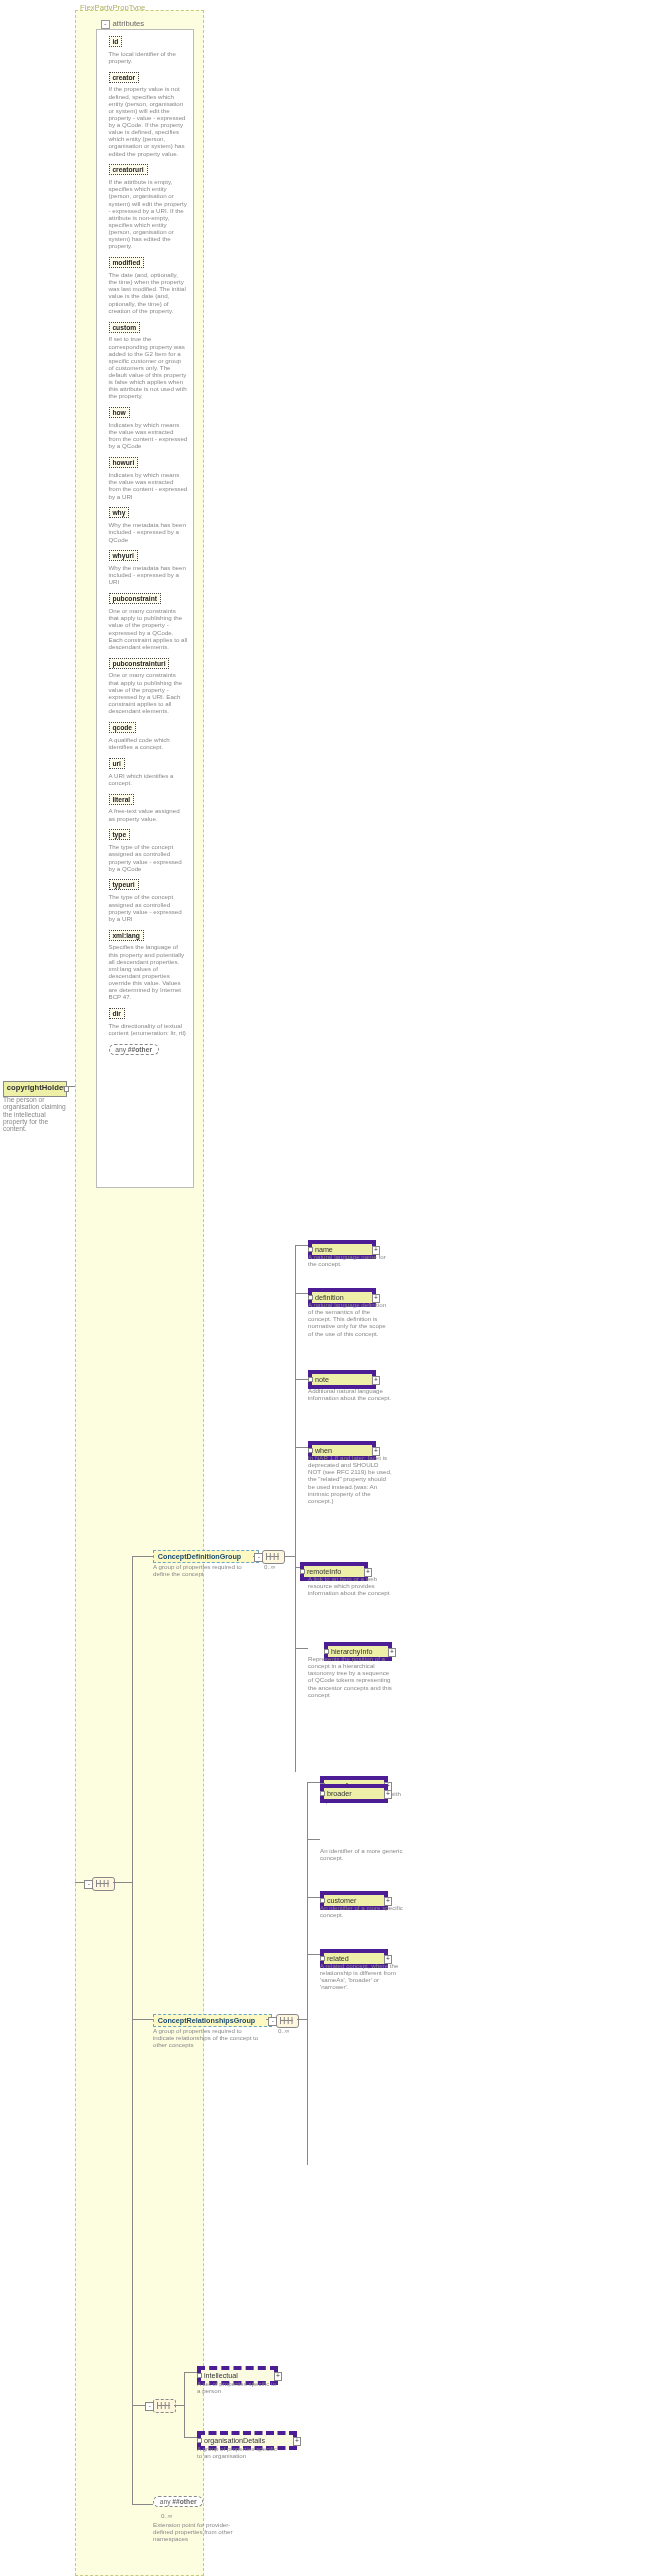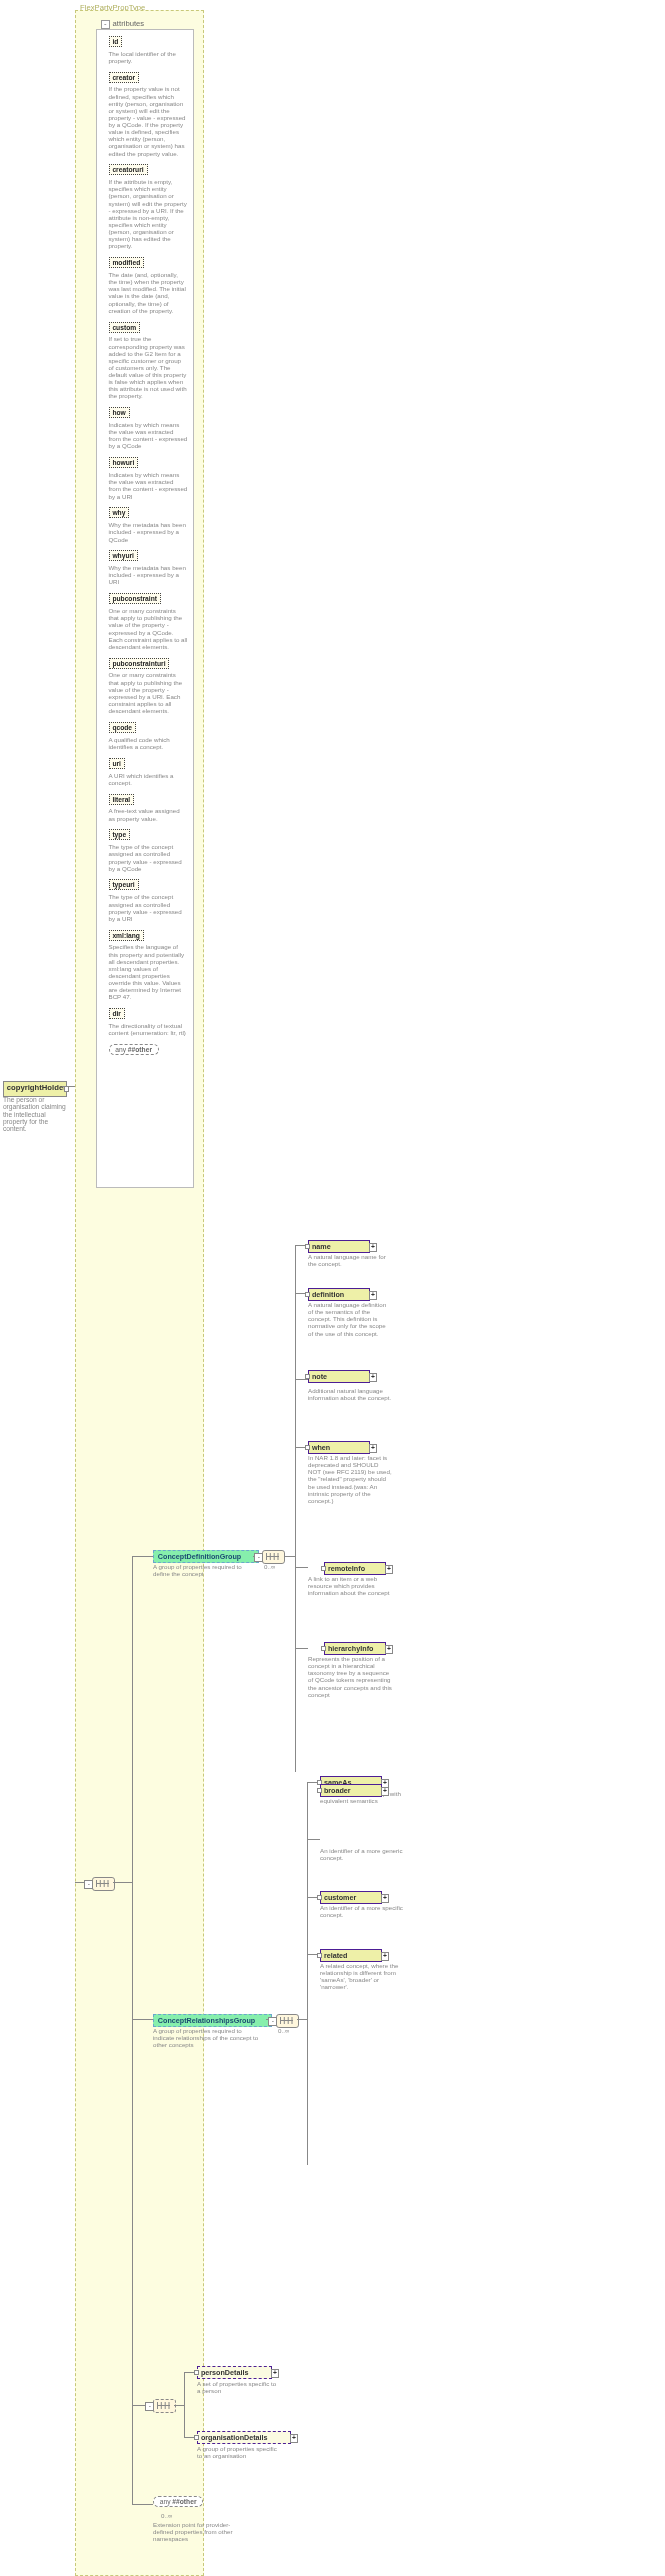--- a/index.html
+++ b/index.html
@@ -20,26 +20,26 @@
   .attrname{display:inline-block;border:1px dotted #444;padding:1px 2.9px;background:#fffdee;font-size:6.7px;font-weight:bold;color:#222}
   .attrdesc{font-size:6.2px;color:#888;margin-top:2.9px;line-height:1.15}
   .anyother{display:inline-block;border:1px dashed #888;border-radius:5.7px;padding:1px 5.7px;font-size:6.7px;color:#666;background:#fff}
   
   .seq{position:absolute;width:21px;height:11.5px;border:1px solid #888;border-radius:2.9px;background:#fff7dd}
   .seq::before{content:"";position:absolute;left:2.9px;top:4.8px;width:13.4px;height:1px;background:#888}
   .seq::after{content:"";position:absolute;left:2.9px;top:1.9px;width:1px;height:6.7px;background:#888;box-shadow:3.8px 0 #888,7.7px 0 #888,11.5px 0 #888}
   .seq .minus{position:absolute;left:-8.6px;top:1.9px;width:6.7px;height:6.7px;border:1px solid #888;background:#fff;text-align:center;line-height:5.7px;font-size:6.7px}
   .occur{position:absolute;font-size:6.2px;color:#888}
   
-  .groupbox{position:absolute;border:1px solid #6aa6cc;background:#86efac;padding:1px 3.8px;font-size:7.2px;font-weight:bold;color:#1c4c72}
+  .groupbox{position:absolute;border:1px solid #6aa6cc;background:#fef9c3;padding:1px 3.8px;font-size:7.2px;font-weight:bold;color:#1c4c72}
   .groupbox.dashed{border-style:dashed}
   .groupbox .pin{position:absolute;right:-3.8px;top:2.9px;width:3.8px;height:3.8px;border:1px solid #6aa6cc;background:#fff}
   .groupdesc{position:absolute;font-size:6.2px;color:#888;line-height:1.15}
   
-  .leaf{position:absolute;width:54px;border:1px solid #4c1d95;background:#eef0a8;padding:1px 2.9px;font-size:7.2px;font-weight:bold;color:#333}
+  .leaf{position:absolute;width:54px;border:4px solid #4c1d95;background:#eef0a8;padding:1px 2.9px;font-size:7.2px;font-weight:normal;color:#333}
   .leaf .plus{position:absolute;right:-8.6px;top:1.9px;width:6.7px;height:6.7px;border:1px solid #888;background:#fff;text-align:center;line-height:5.7px;font-size:6.7px}
   .leaf .lpin{position:absolute;left:-3.8px;top:2.9px;width:2.9px;height:2.9px;border:1px solid #888;background:#fff}
   .leafdesc{position:absolute;font-size:6.2px;color:#888;line-height:1.15;width:84px}
   .leaf.dashed{border-style:dashed;background:#fbfbe2}
   
   .hline{position:absolute;height:1px;background:#888}
   .vline{position:absolute;width:1px;background:#888}
 </style>
 </head>
 <body>
@@ -103,21 +103,21 @@
 
 <div class="hline" style="left:295px;top:1379px;width:13.4px"></div>
 <div class="leaf" style="left:308px;top:1370px"><span class="lpin"></span><span>note</span><span class="plus">+</span></div>
 <div class="leafdesc" style="left:308px;top:1387px">Additional natural language information about the concept.</div>
 
 <div class="hline" style="left:295px;top:1447px;width:13.4px"></div>
 <div class="leaf" style="left:308px;top:1441px"><span class="lpin"></span><span>when</span><span class="plus">+</span></div>
 <div class="leafdesc" style="left:308px;top:1454px">In NAR 1.8 and later: facet is deprecated and SHOULD NOT (see RFC 2119) be used, the "related" property should be used instead.(was: An intrinsic property of the concept.)</div>
 
 <div class="hline" style="left:295px;top:1567px;width:13.4px"></div>
-<div class="leaf" style="left:324px;top:1562px"><span class="lpin"></span><span>remoteInfo</span><span class="plus">+</span></div>
+<div class="leaf" style="left:300px;top:1562px"><span class="lpin"></span><span>remoteInfo</span><span class="plus">+</span></div>
 <div class="leafdesc" style="left:308px;top:1575px">A link to an item or a web resource which provides information about the concept</div>
 
 <div class="hline" style="left:295px;top:1648px;width:13.4px"></div>
 <div class="leaf" style="left:324px;top:1642px"><span class="lpin"></span><span>hierarchyInfo</span><span class="plus">+</span></div>
 <div class="leafdesc" style="left:308px;top:1655px">Represents the position of a concept in a hierarchical taxonomy tree by a sequence of QCode tokens representing the ancestor concepts and this concept</div>
 
 <div class="hline" style="left:132px;top:2019px;width:21px"></div>
 <div class="groupbox dashed" style="left:153px;top:2014px;width:109px"><span>ConceptRelationshipsGroup</span><div class="pin"></div></div>
 <div class="groupdesc" style="left:153px;top:2027px;width:107px">A group of properties required to indicate relationships of the concept to other concepts</div>
 <div class="hline" style="left:266px;top:2019px;width:9.6px"></div>
@@ -145,21 +145,21 @@
 <div class="leafdesc" style="left:320px;top:1962px">A related concept, where the relationship is different from 'sameAs', 'broader' or 'narrower'.</div>
 
 <div class="hline" style="left:132px;top:2405px;width:21px"></div>
 <div class="seq" style="left:153px;top:2399px;border-style:dashed">
       <div class="minus">-</div>
     </div>
 <div class="hline" style="left:174px;top:2405px;width:9.6px"></div>
 <div class="vline" style="left:184px;top:2372px;height:65px"></div>
 
 <div class="hline" style="left:184px;top:2372px;width:13.4px"></div>
-<div class="leaf dashed" style="left:197px;top:2366px;width:67px"><span class="lpin"></span><span>personDetails</span><span class="plus">+</span></div>
+<div class="leaf dashed" style="left:197px;top:2366px;width:67px"><span class="lpin"></span><span>intellectual</span><span class="plus">+</span></div>
 <div class="leafdesc" style="left:197px;top:2380px">A set of properties specific to a person</div>
 
 <div class="hline" style="left:184px;top:2437px;width:13.4px"></div>
 <div class="leaf dashed" style="left:197px;top:2431px;width:86px"><span class="lpin"></span><span>organisationDetails</span><span class="plus">+</span></div>
 <div class="leafdesc" style="left:197px;top:2445px">A group of properties specific to an organisation</div>
 
 <div class="hline" style="left:132px;top:2504px;width:21px"></div>
 <div style="position:absolute;left:153px;top:2496px" class="anyother"><span>any </span><b>##other</b></div>
 <div class="occur" style="left:161px;top:2512px">0..∞</div>
 <div class="leafdesc" style="left:153px;top:2521px;width:96px">Extension point for provider-defined properties from other namespaces</div>

